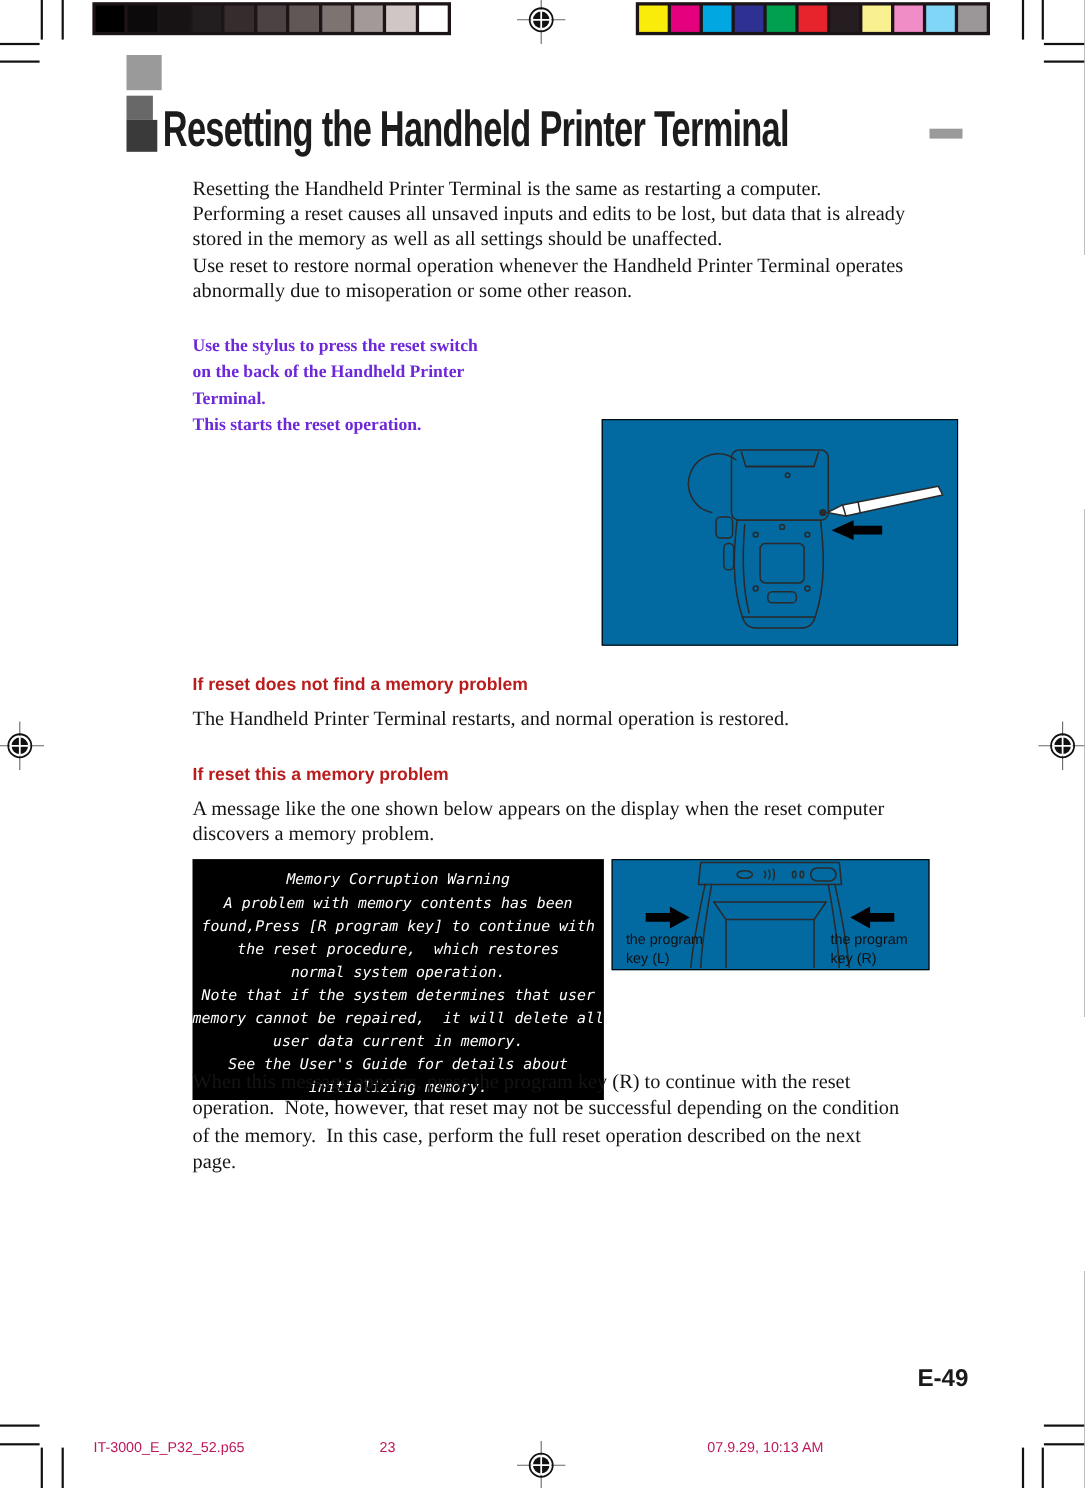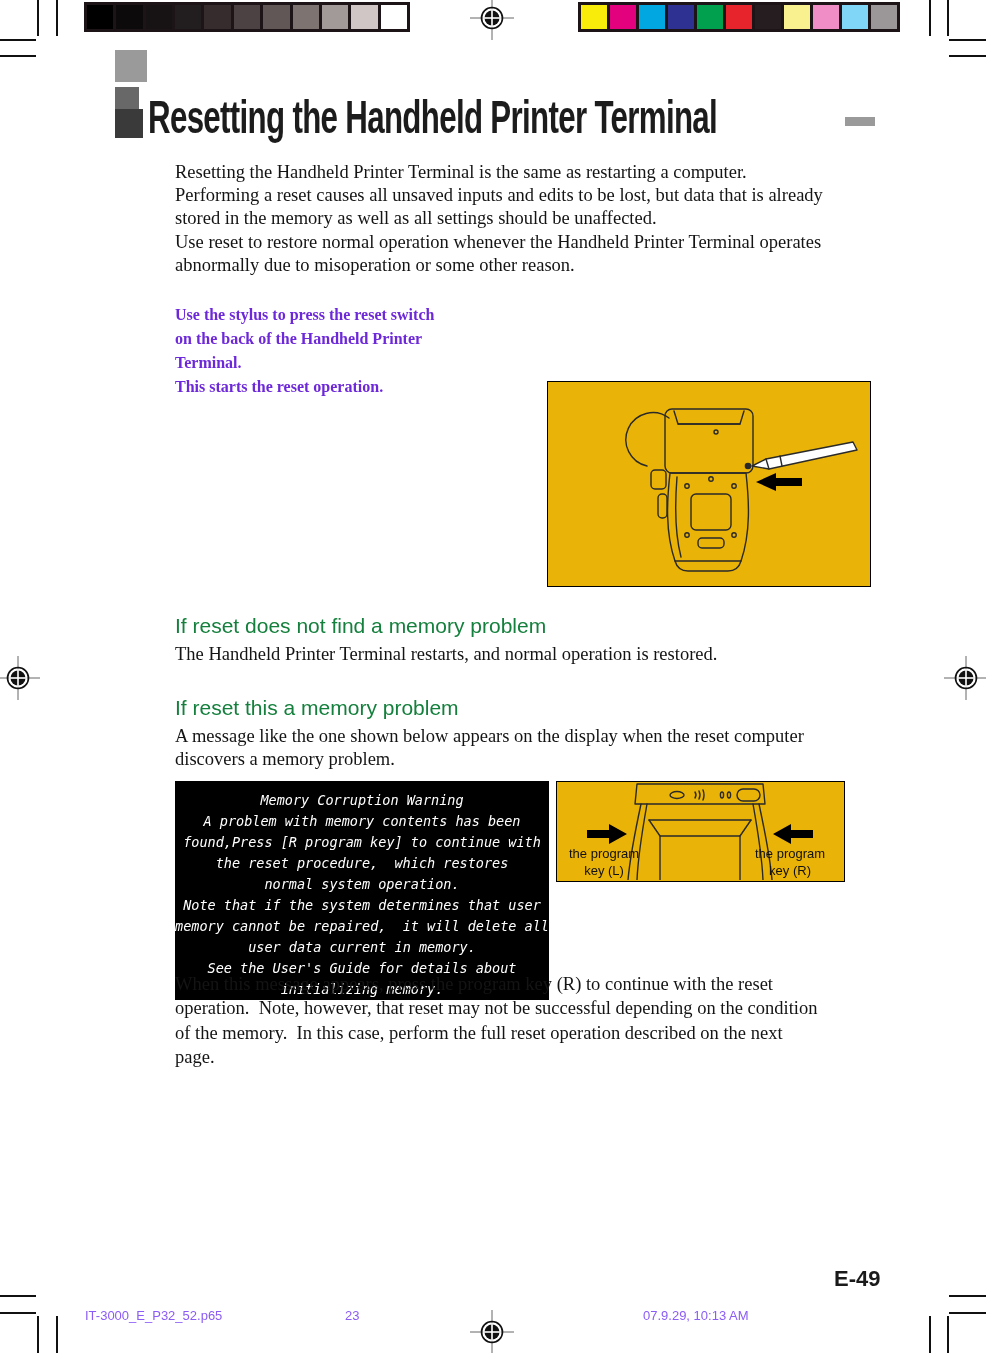--- a/index.html
+++ b/index.html
@@ -15,33 +15,33 @@
   .title-sq{position:absolute;}
   .page-title{position:absolute;left:148px;top:93px;font-family:"Liberation Sans",sans-serif;
               font-weight:bold;font-size:46px;line-height:48px;letter-spacing:-1px;color:#1c1c1c;
               transform:scaleX(0.68);transform-origin:left top;white-space:nowrap;}
   .title-dash{position:absolute;left:845px;top:117px;width:30px;height:9px;background:#9a9a9a;}
   
   .serif{position:absolute;font-family:"Liberation Serif",serif;font-size:18.5px;
          line-height:23.2px;color:#141414;white-space:pre;}
   .serif-bold{position:absolute;font-family:"Liberation Serif",serif;font-weight:bold;
               font-size:16px;line-height:24px;color:#6d28d9;white-space:pre;}
-  .heading{position:absolute;font-family:"Liberation Sans",sans-serif;font-weight:normal;
-           font-size:21px;color:#15803d;white-space:nowrap;}
-  
-  .figure-box{position:absolute;border:1.5px solid #000;background:#eab308;box-sizing:border-box;text-align:center;}
+  .heading{position:absolute;font-family:"Liberation Sans",sans-serif;font-weight:bold;
+           font-size:16px;color:#b91c1c;white-space:nowrap;}
+  
+  .figure-box{position:absolute;border:1.5px solid #000;background:#0369a1;box-sizing:border-box;}
   .lcd{position:absolute;left:175px;top:781px;width:374px;height:219px;background:#000;
        color:#fff;font-family:"DejaVu Sans Mono",monospace;font-style:italic;font-size:13.5px;
        line-height:21px;text-align:center;white-space:pre;padding-top:9px;box-sizing:border-box;}
   .key-label{position:absolute;font-family:"Liberation Sans",sans-serif;font-size:13px;
              line-height:16.5px;color:#111;white-space:pre;}
   .page-num{position:absolute;left:834px;top:1240px;font-family:"Liberation Sans",sans-serif;
-            font-weight:bold;font-size:22px;color:#1a1a1a;margin-top:26px;}
+            font-weight:bold;font-size:22px;color:#1a1a1a;}
   .footer-txt{position:absolute;top:1308px;font-family:"Liberation Sans",sans-serif;
-              font-size:13px;color:#8b5cf6;white-space:nowrap;}
+              font-size:13px;color:#be185d;white-space:nowrap;}
   svg{display:block;}
 </style>
 </head>
 <body>
 
 <div class="page">
 
   <div>
     <div class="mark-line" style="left:37px;top:0;width:1.5px;height:36px"></div>
     <div class="mark-line" style="left:56px;top:0;width:1.5px;height:36px"></div>

